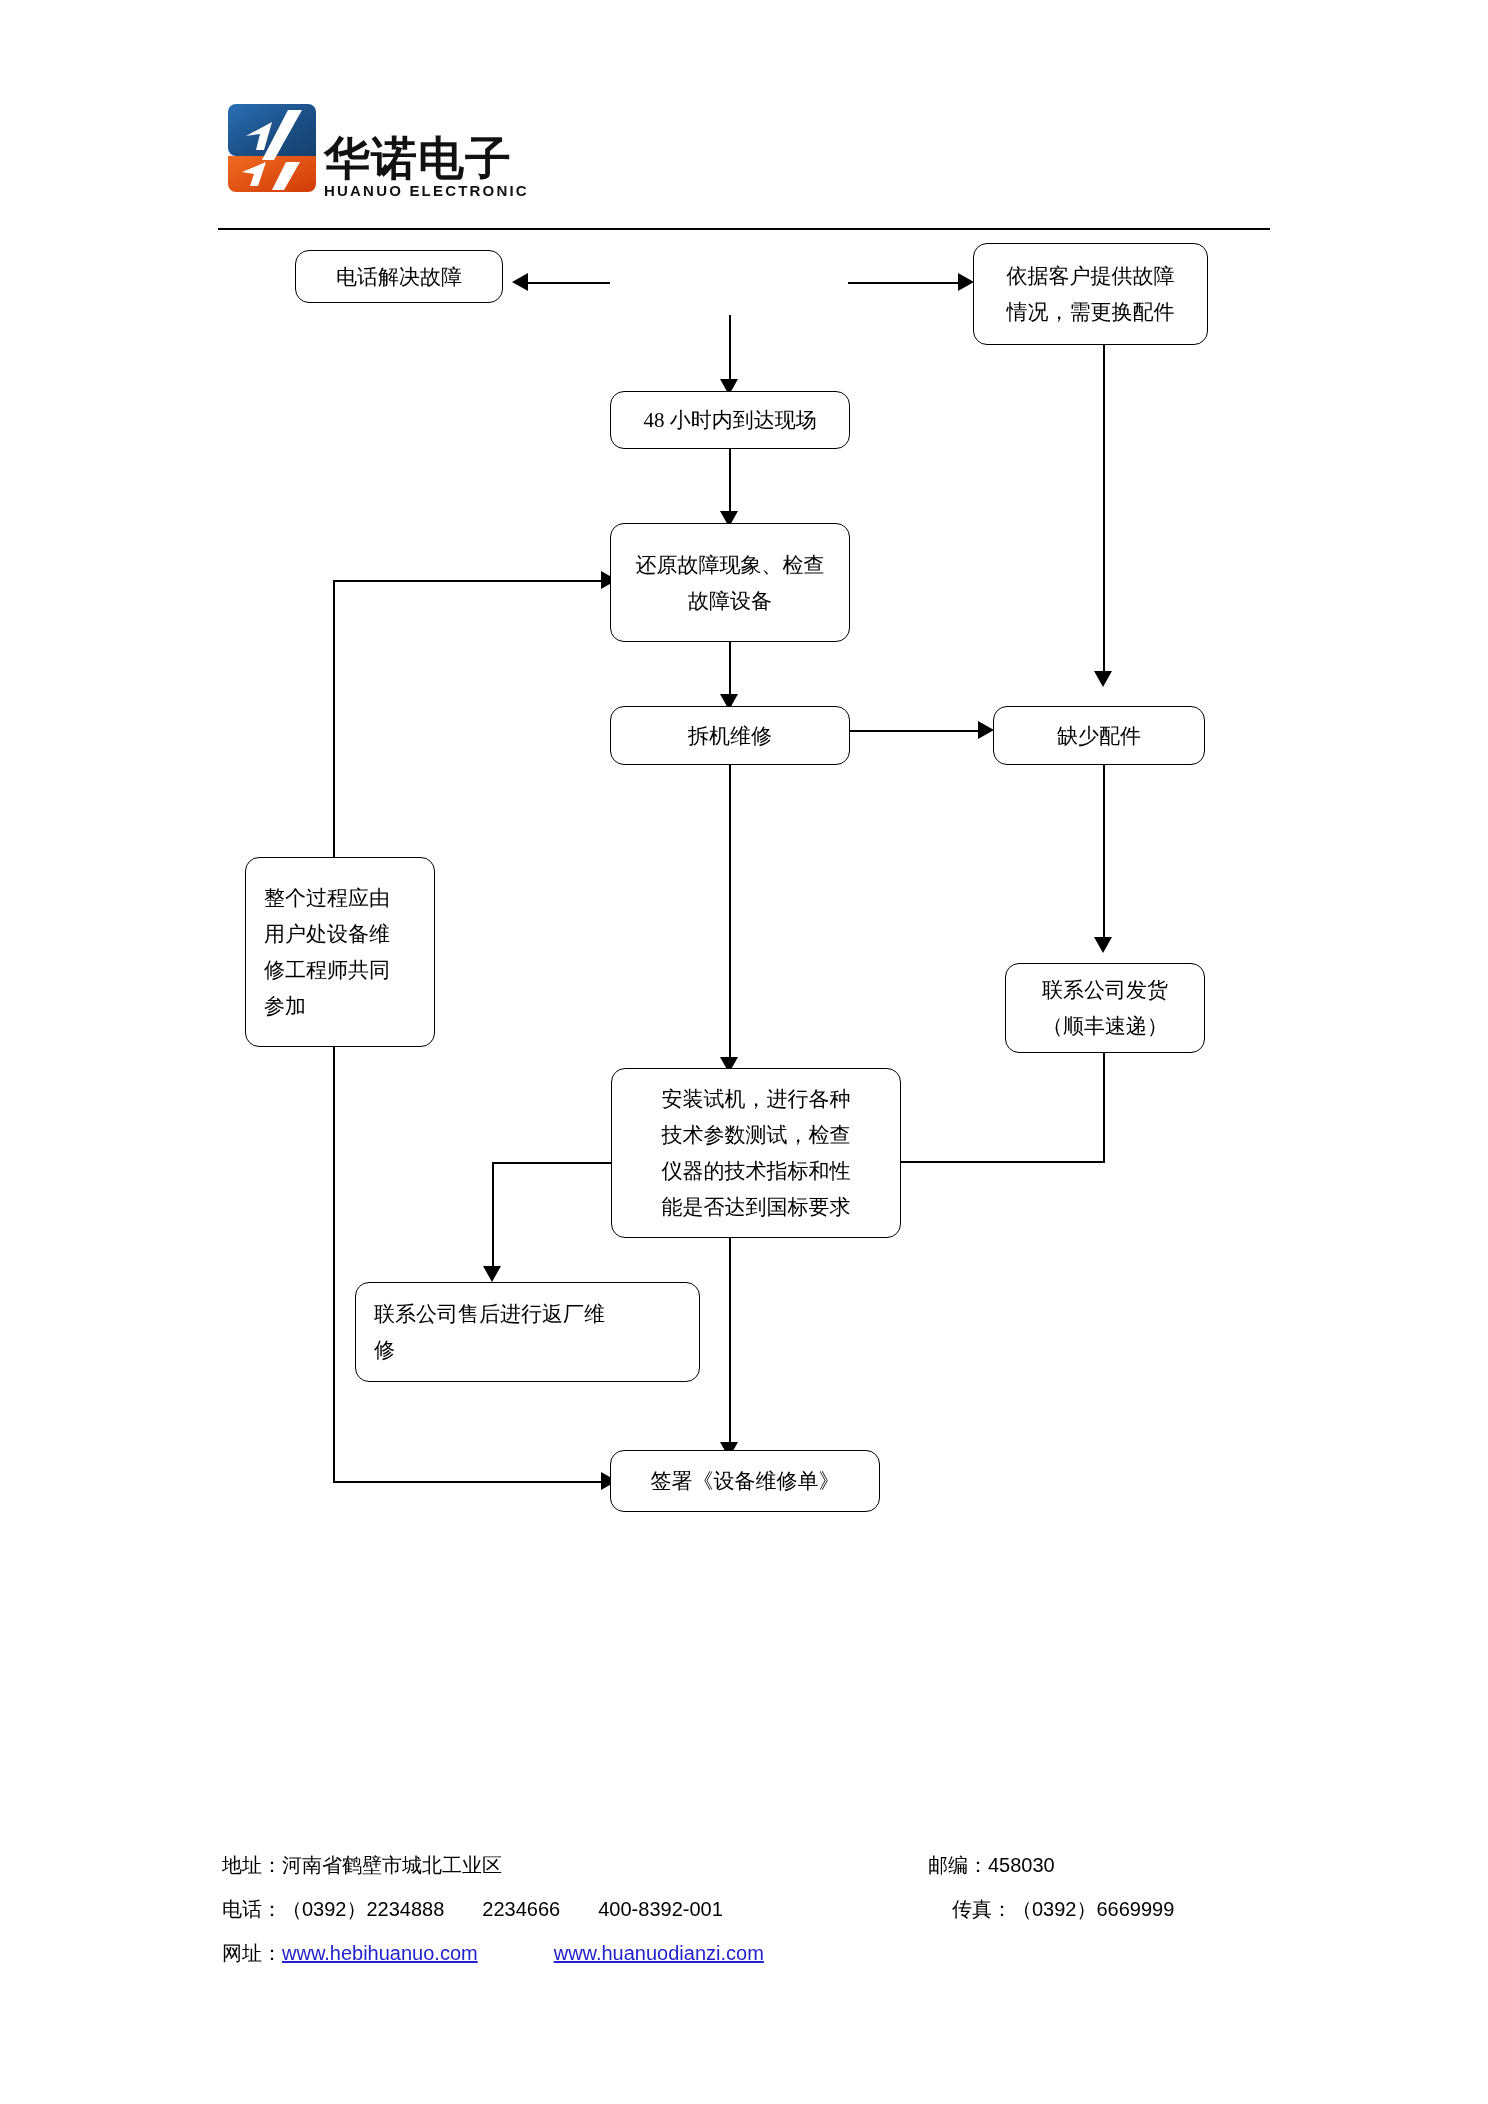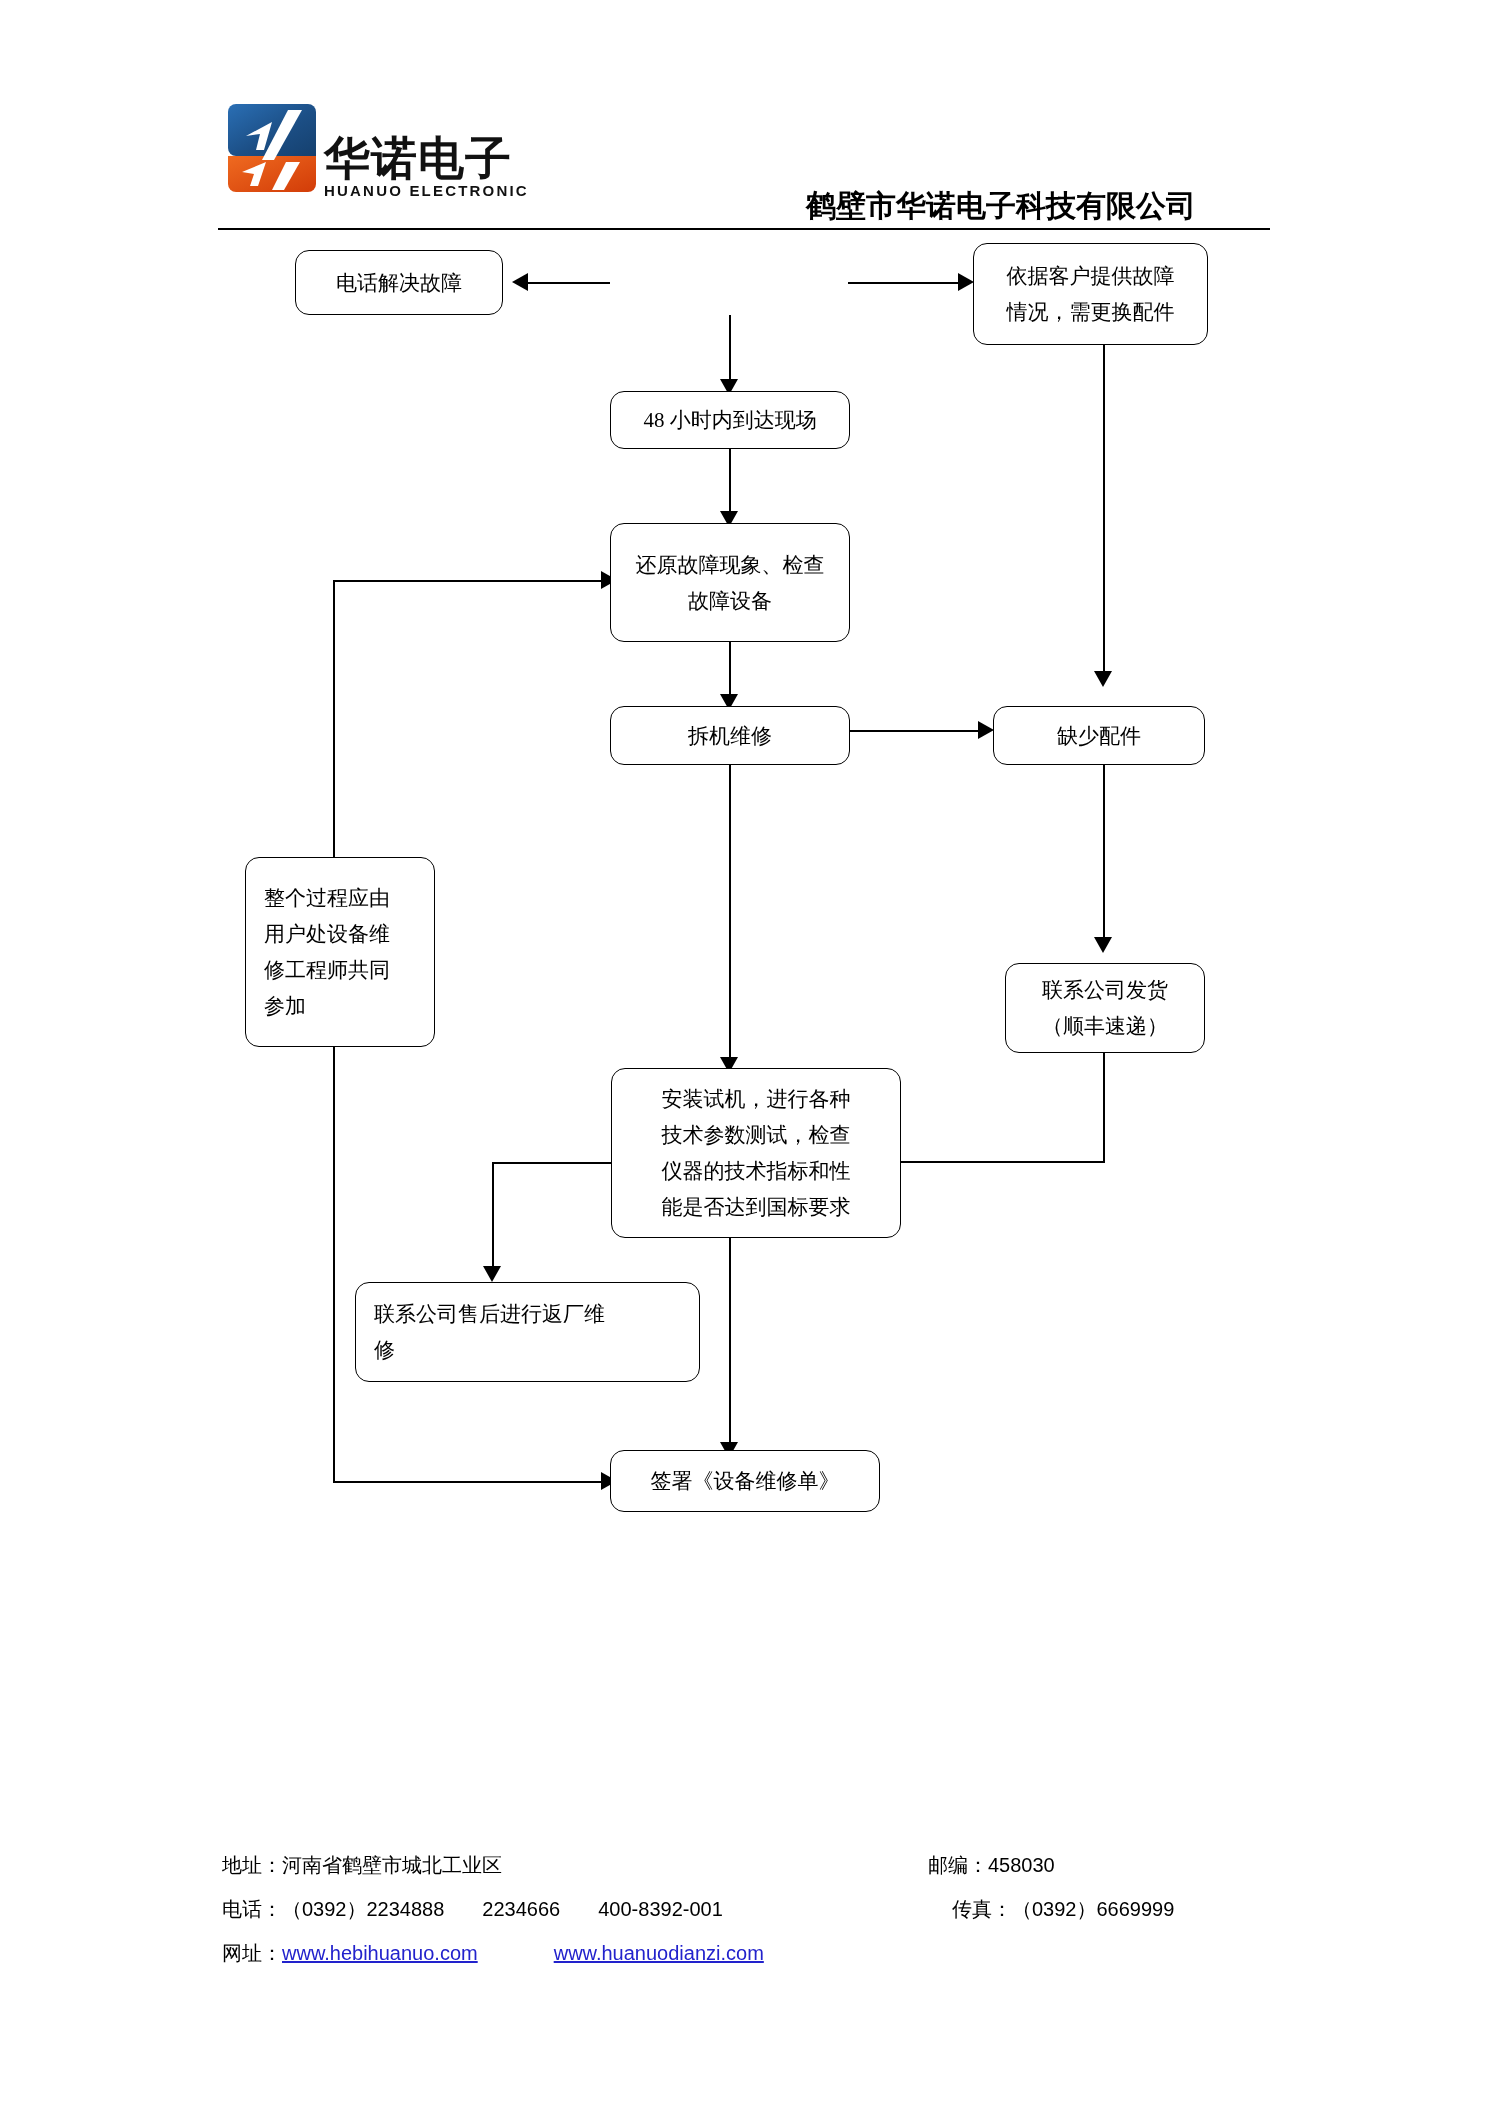--- a/index.html
+++ b/index.html
@@ -81,21 +81,20 @@
       <path d="M0 56 h88 v28 a8 8 0 0 1 -8 8 h-72 a8 8 0 0 1 -8 -8 z" fill="url(#gor)"></path>
       <path d="M60 10 L74 10 L46 60 L34 60 Z" fill="#ffffff"></path>
       <path d="M18 36 L44 22 L36 50 L28 50 L32 34 Z" fill="#ffffff"></path>
       <path d="M58 62 L72 62 L56 90 L44 90 Z" fill="#ffffff"></path>
       <path d="M14 72 L38 62 L30 86 L22 86 L26 74 Z" fill="#ffffff"></path>
     </svg>
     <div class="logo-cn">华诺电子</div>
     <div class="logo-en">HUANUO ELECTRONIC</div>
   </div>
 
-  <div class="company-title">鹤壁市华诺电子科技有限公司</div>
   <div class="header-rule"></div>
 
   <div class="chart">
 
     <div class="ln h" style="left:520px;top:282px;width:90px;"></div>
     <div class="ah left" style="left:512px;top:273px;"></div>
 
     <div class="ln h" style="left:848px;top:282px;width:110px;"></div>
     <div class="ah right" style="left:958px;top:273px;"></div>
 
@@ -132,21 +131,21 @@
     <div class="ah down" style="left:720px;top:1442px;"></div>
 
     <div class="ln v" style="left:333px;top:580px;height:903px;"></div>
     <div class="ln h" style="left:333px;top:580px;width:270px;"></div>
     <div class="ah right" style="left:601px;top:571px;"></div>
     <div class="ln h" style="left:333px;top:1481px;width:270px;"></div>
     <div class="ah right" style="left:601px;top:1472px;"></div>
 
     <div class="ln v" style="left:333px;top:840px;height:20px;"></div>
 
-    <div class="node" style="left:295px;top:250px;width:208px;height:65px;">
+    <div class="node" style="left:295px;top:250px;width:208px;height:53px;">
       <span class="txt">电话解决故障</span>
     </div>
 
 
     <div class="node" style="left:973px;top:243px;width:235px;height:102px;">
       <span class="txt">依据客户提供故障
 情况，需更换配件</span>
     </div>
 
     <div class="node" style="left:610px;top:391px;width:240px;height:58px;">

